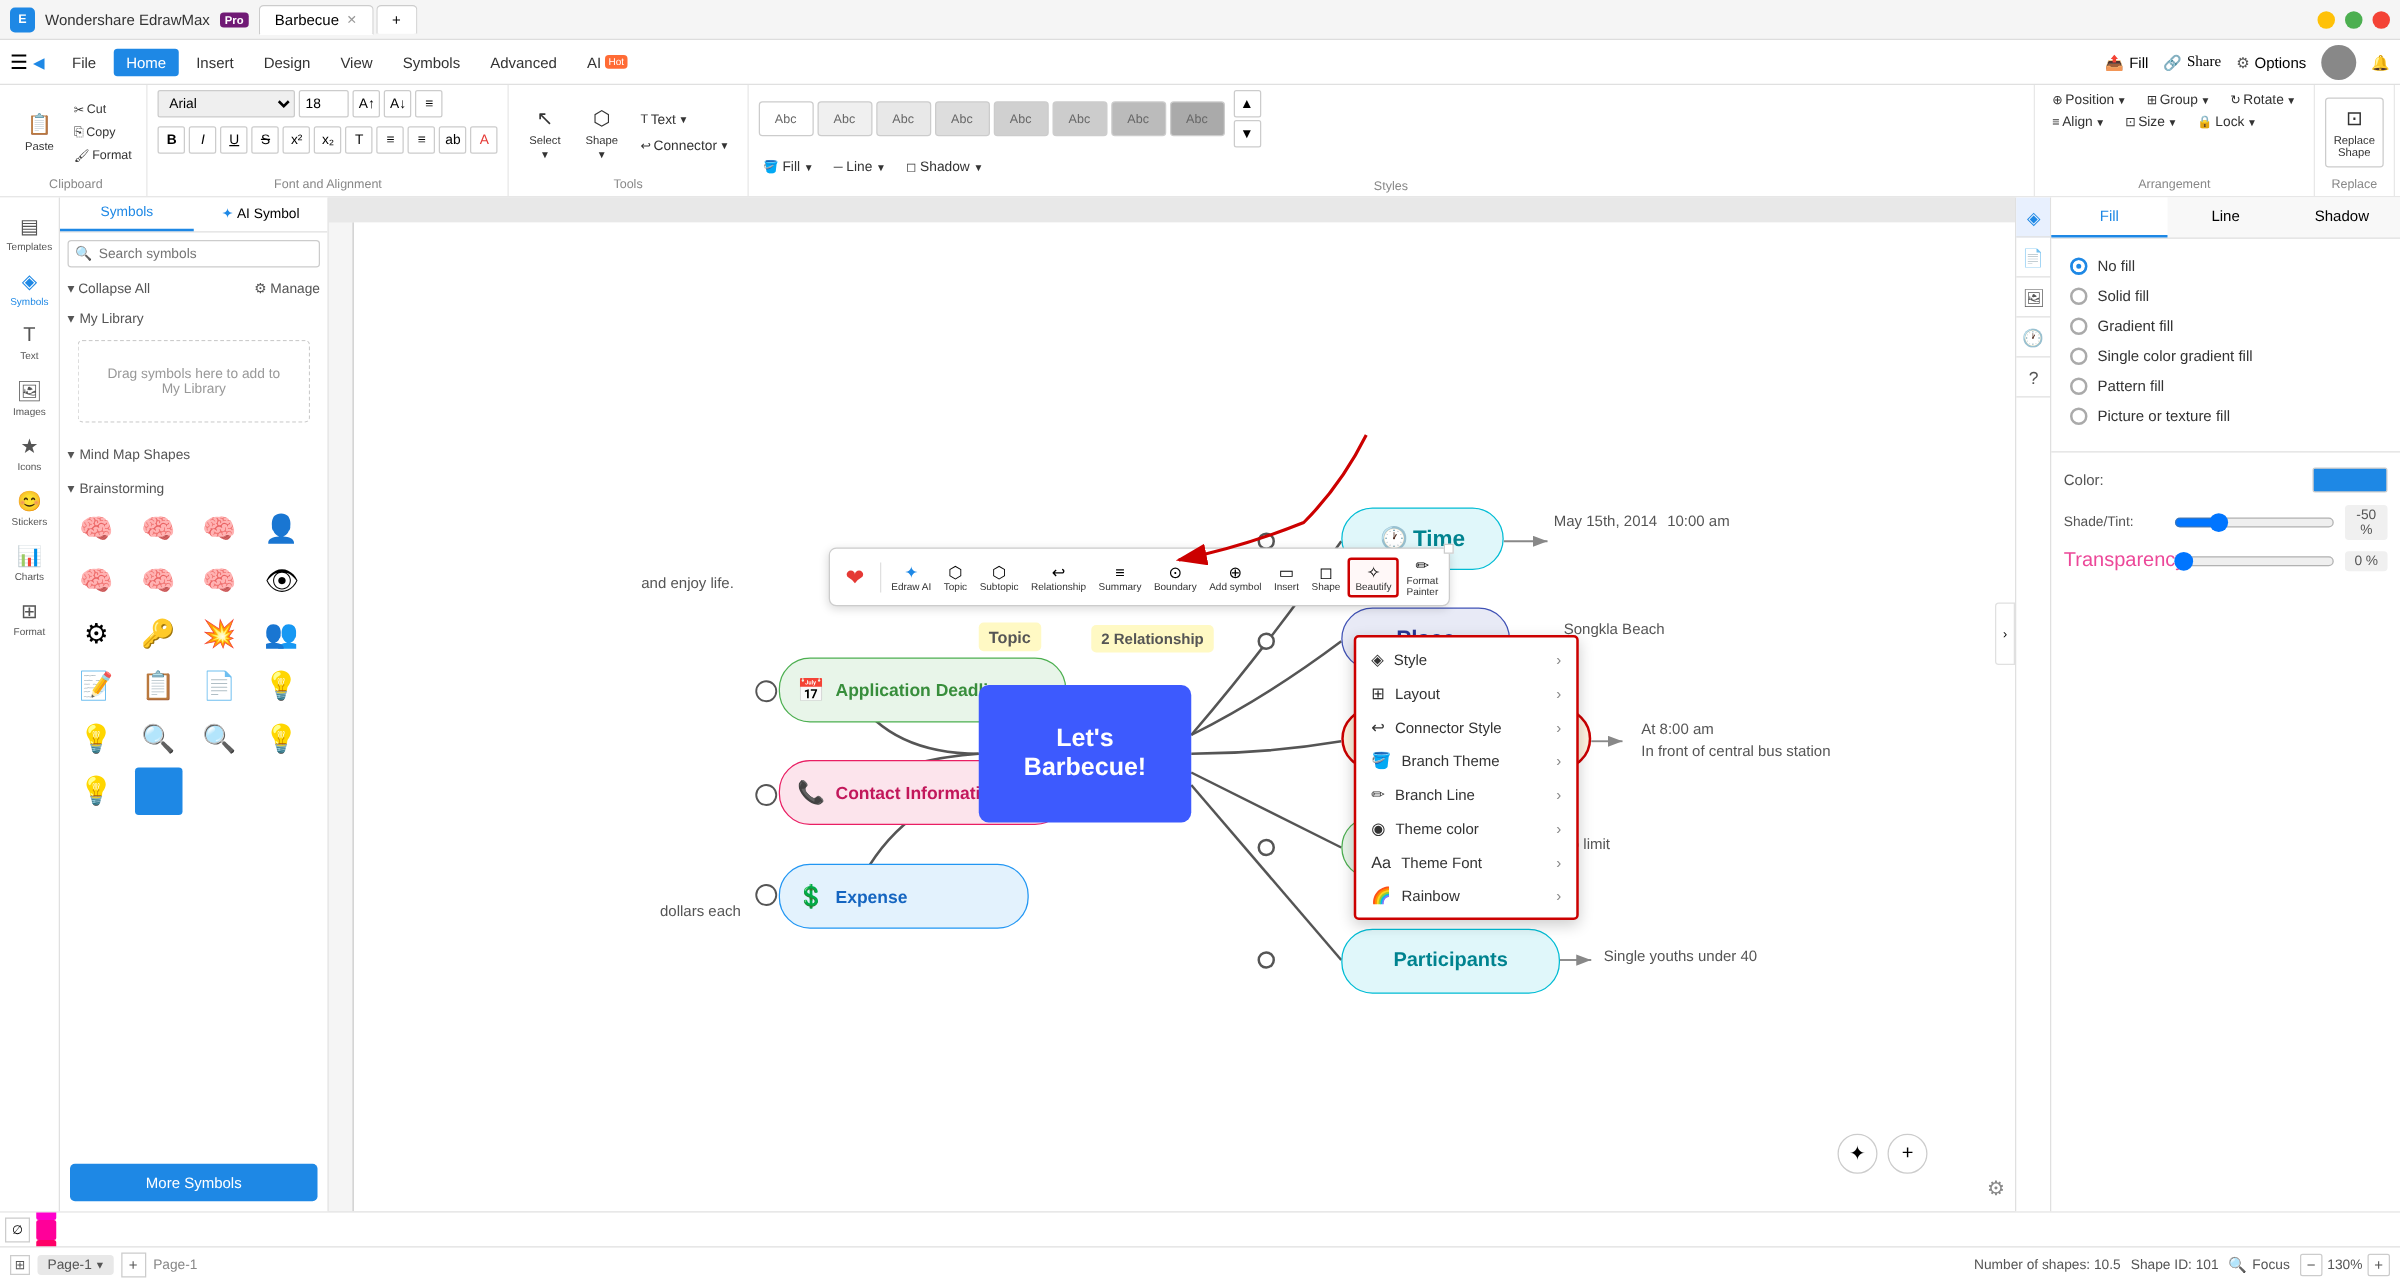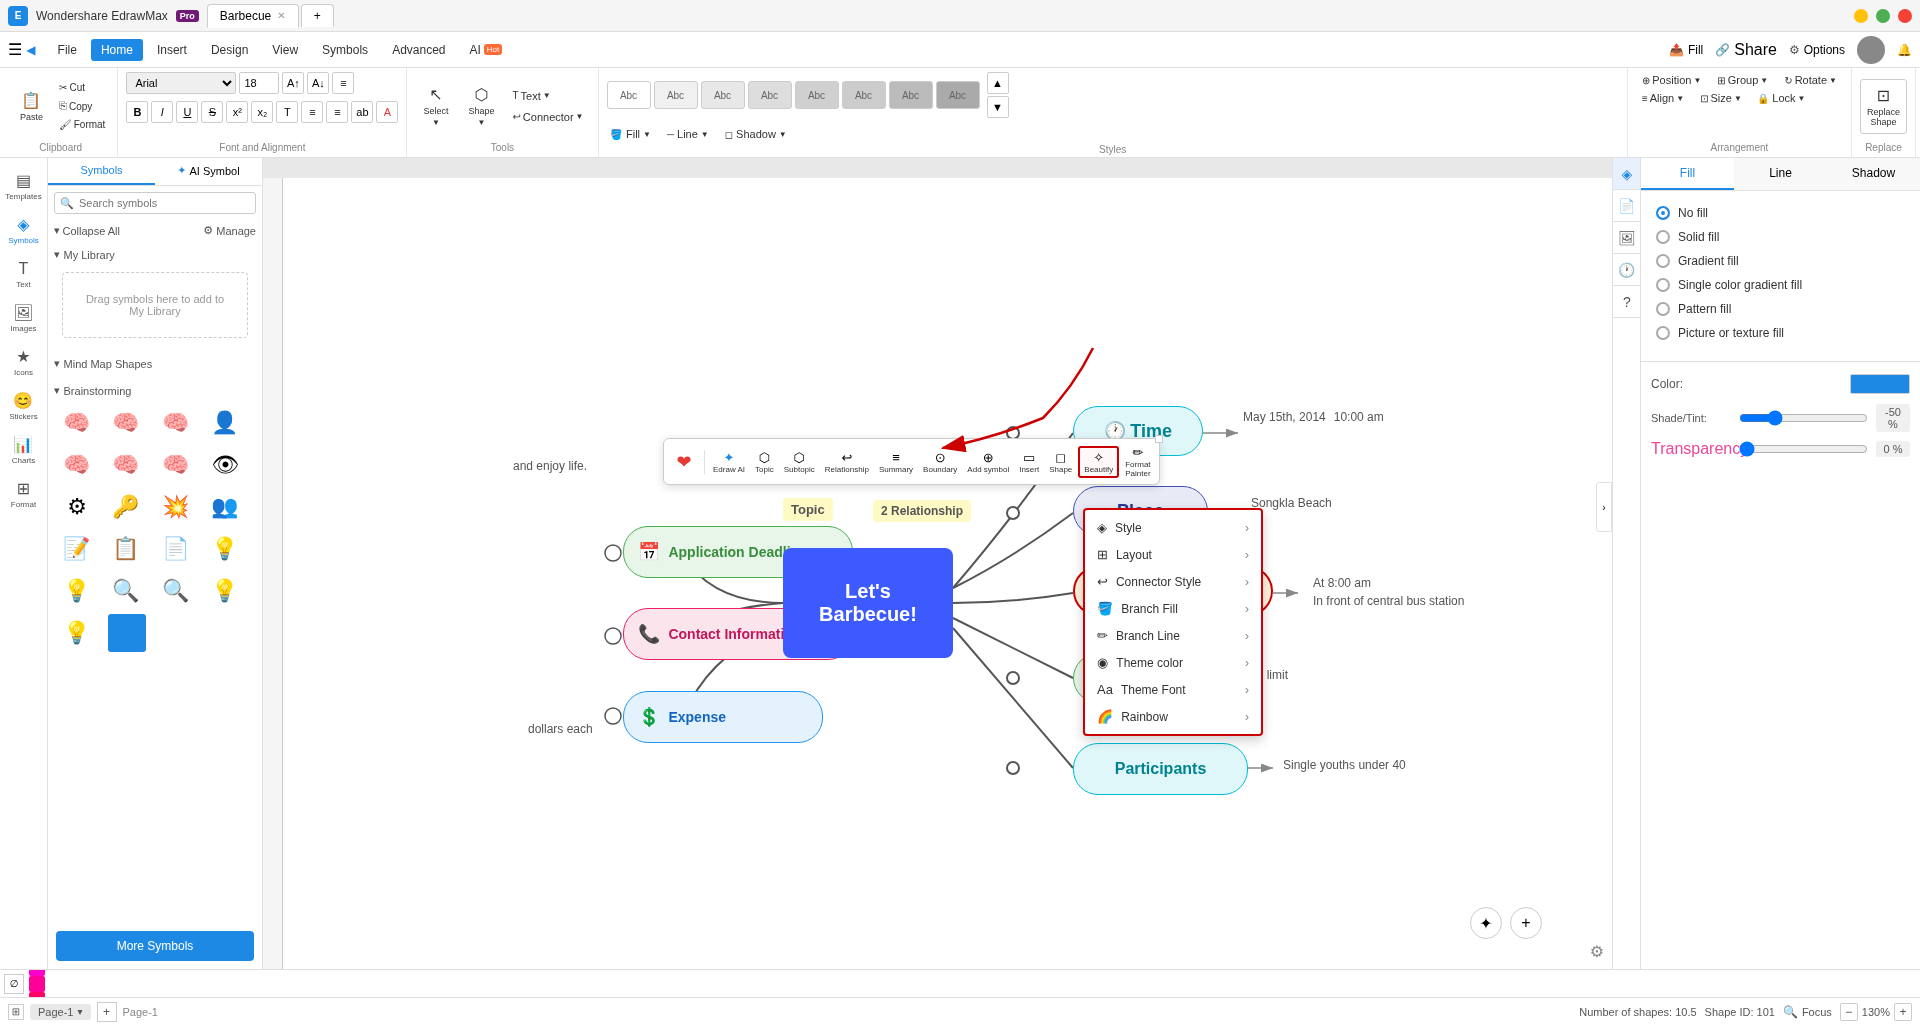--- a/index.html
+++ b/index.html
@@ -335,21 +335,21 @@
     <span style="background:#ff6b35;color:white;font-size:8px;padding:1px 3px;border-radius:3px;">Hot</span>
   </div>
   <div style="flex:1;"></div>
   <div style="display:flex;align-items:center;gap:12px;">
     <div style="display:flex;align-items:center;gap:4px;cursor:pointer;">
       <span style="color:#555;font-size:12px;">📤</span>
       <span style="font-size:12px;">Fill</span>
     </div>
     <div style="display:flex;align-items:center;gap:4px;cursor:pointer;">
       <span style="color:#555;font-size:12px;">🔗</span>
-      <span style="font-size:16px;">Share</span>
+      <span style="font-size:12px;font-family:Liberation Serif, serif;">Share</span>
     </div>
     <div style="display:flex;align-items:center;gap:4px;cursor:pointer;">
       <span style="color:#555;font-size:12px;">⚙</span>
       <span style="font-size:12px;">Options</span>
     </div>
     <div style="width:28px;height:28px;border-radius:50%;background:#888;overflow:hidden;cursor:pointer;"></div>
     <span style="font-size:12px;color:#d32f2f;cursor:pointer;">🔔</span>
   </div>
 </div>
 
@@ -843,21 +843,21 @@
           <div class="context-menu-item">
             <div class="context-menu-item-left">
               <span class="ctx-icon">↩</span>
               <span>Connector Style</span>
             </div>
             <span class="ctx-arrow">›</span>
           </div>
           <div class="context-menu-item">
             <div class="context-menu-item-left">
               <span class="ctx-icon">🪣</span>
-              <span>Branch Fill</span>
+              <span>Branch Theme</span>
             </div>
             <span class="ctx-arrow">›</span>
           </div>
           <div class="context-menu-item">
             <div class="context-menu-item-left">
               <span class="ctx-icon">✏</span>
               <span>Branch Line</span>
             </div>
             <span class="ctx-arrow">›</span>
           </div>

